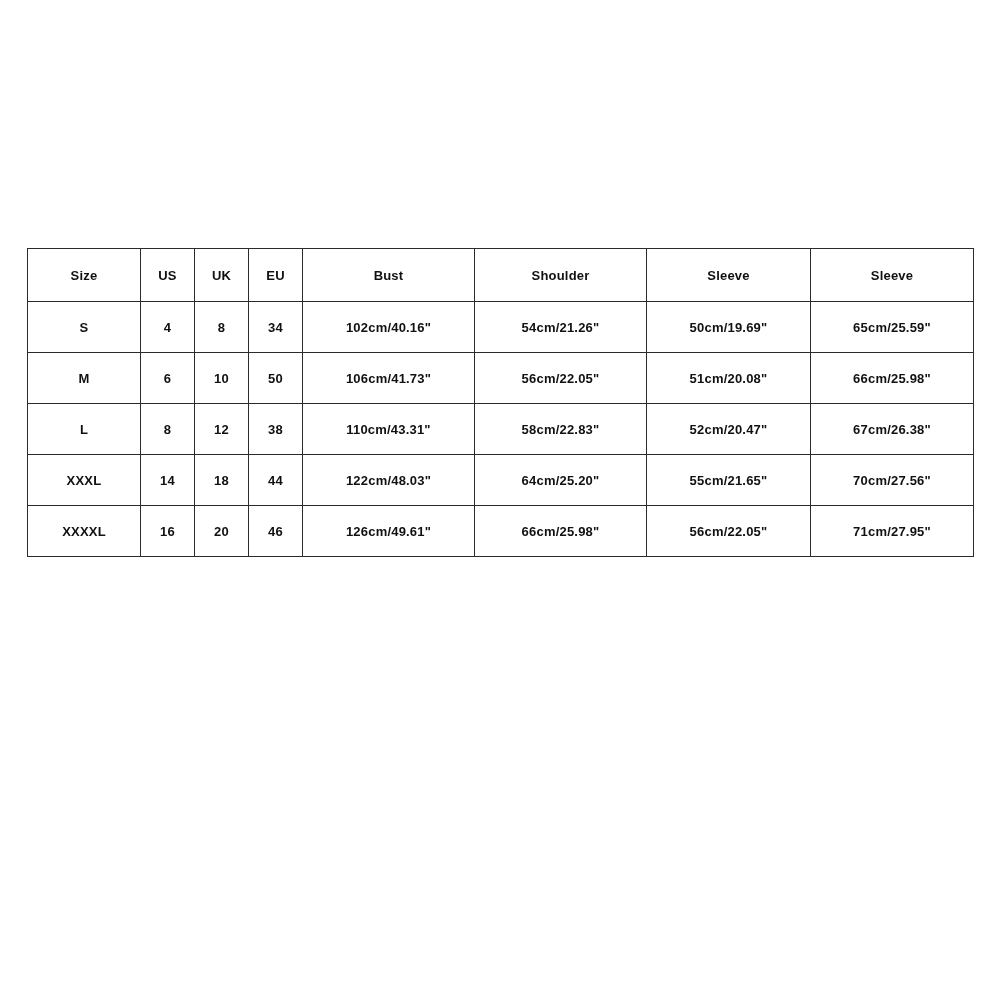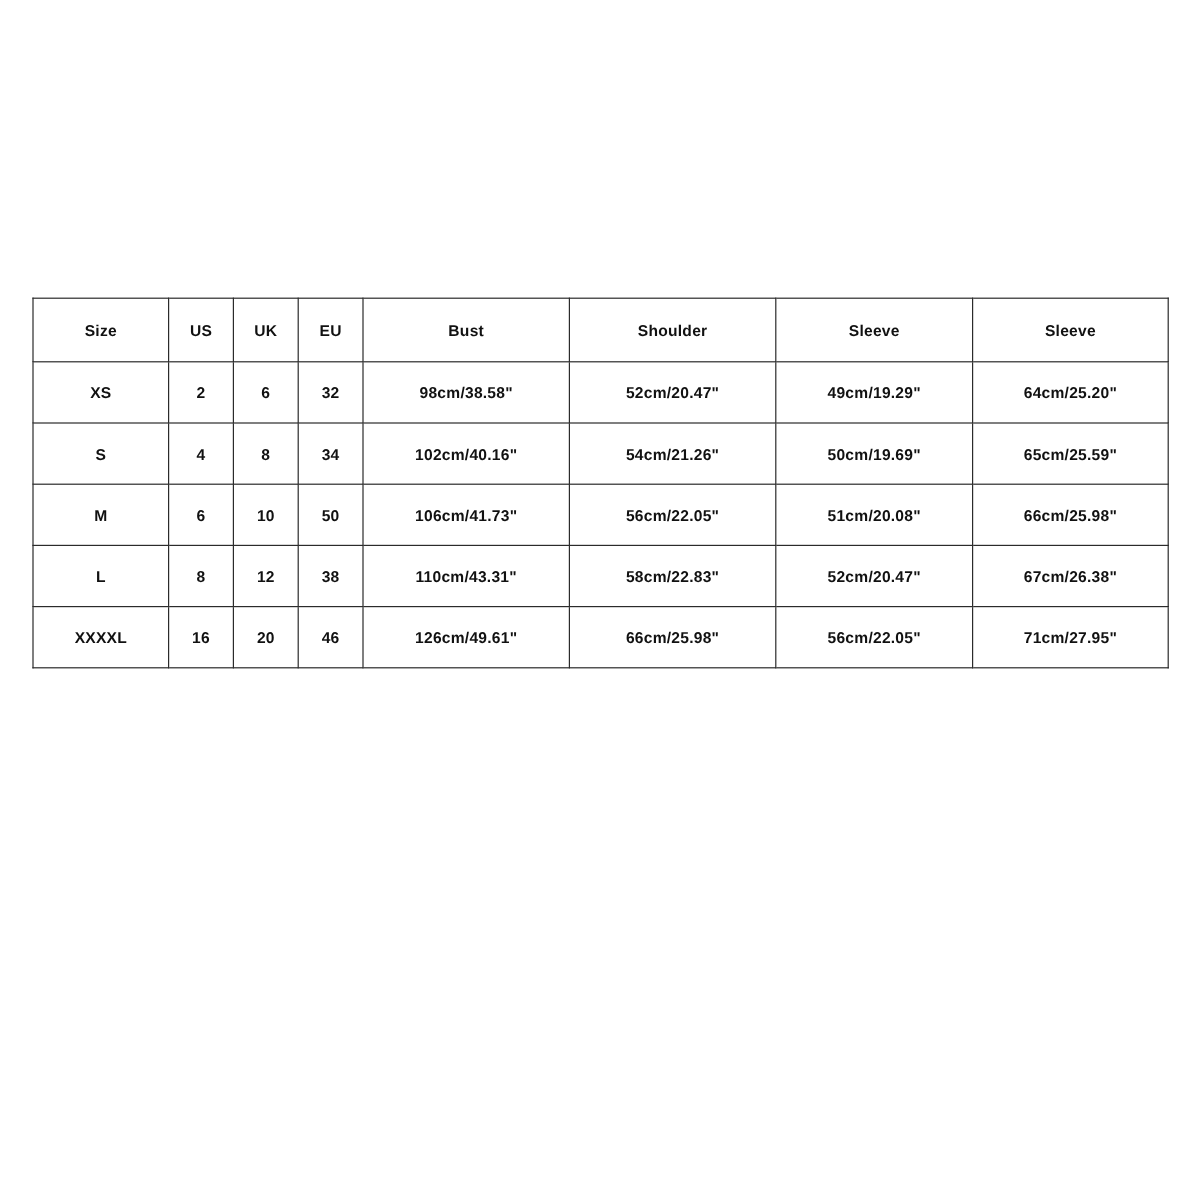--- a/index.html
+++ b/index.html
@@ -74,30 +74,20 @@
         <th>UK</th>
         <th>EU</th>
         <th>Bust</th>
         <th>Shoulder</th>
         <th>Sleeve</th>
         <th>Sleeve</th>
       </tr>
     </thead>
     <tbody>
       <tr>
-        <td>XS</td>
-        <td>2</td>
-        <td>6</td>
-        <td>32</td>
-        <td>98cm/38.58"</td>
-        <td>52cm/20.47"</td>
-        <td>49cm/19.29"</td>
-        <td>64cm/25.20"</td>
-      </tr>
-      <tr>
         <td>S</td>
         <td>4</td>
         <td>8</td>
         <td>34</td>
         <td>102cm/40.16"</td>
         <td>54cm/21.26"</td>
         <td>50cm/19.69"</td>
         <td>65cm/25.59"</td>
       </tr>
       <tr>
@@ -114,20 +104,30 @@
         <td>L</td>
         <td>8</td>
         <td>12</td>
         <td>38</td>
         <td>110cm/43.31"</td>
         <td>58cm/22.83"</td>
         <td>52cm/20.47"</td>
         <td>67cm/26.38"</td>
       </tr>
       <tr>
+        <td>XXXL</td>
+        <td>14</td>
+        <td>18</td>
+        <td>44</td>
+        <td>122cm/48.03"</td>
+        <td>64cm/25.20"</td>
+        <td>55cm/21.65"</td>
+        <td>70cm/27.56"</td>
+      </tr>
+      <tr>
         <td>XXXXL</td>
         <td>16</td>
         <td>20</td>
         <td>46</td>
         <td>126cm/49.61"</td>
         <td>66cm/25.98"</td>
         <td>56cm/22.05"</td>
         <td>71cm/27.95"</td>
       </tr>
     </tbody>

